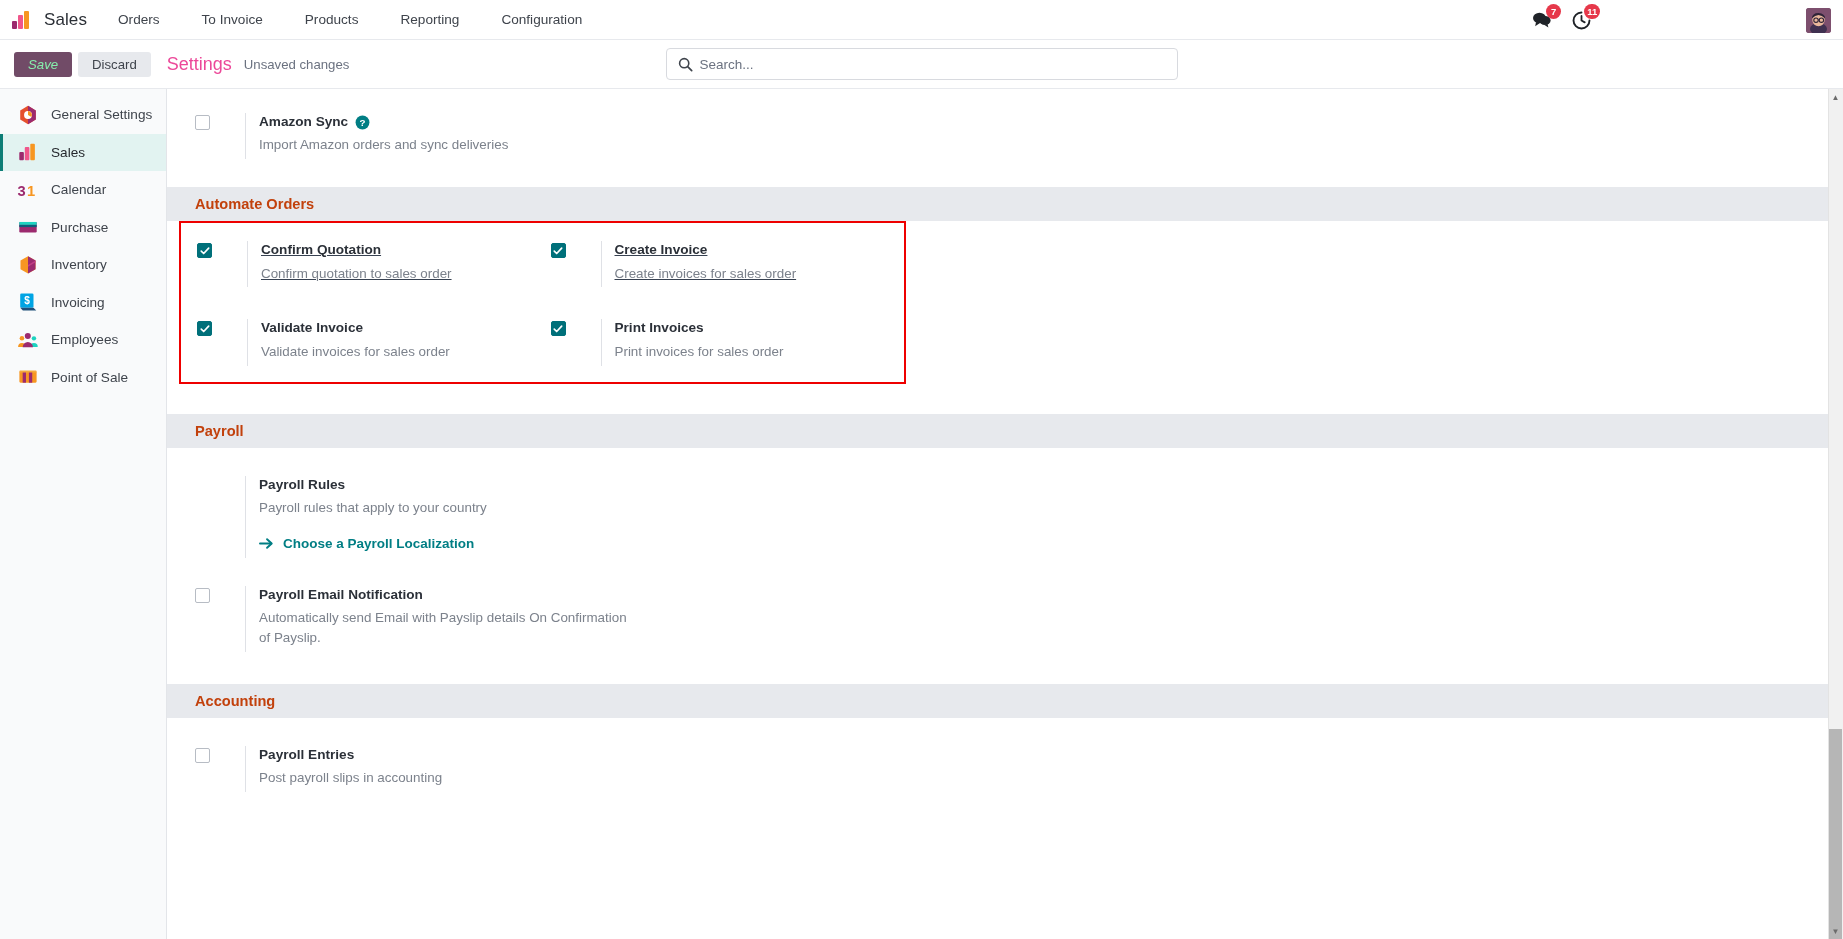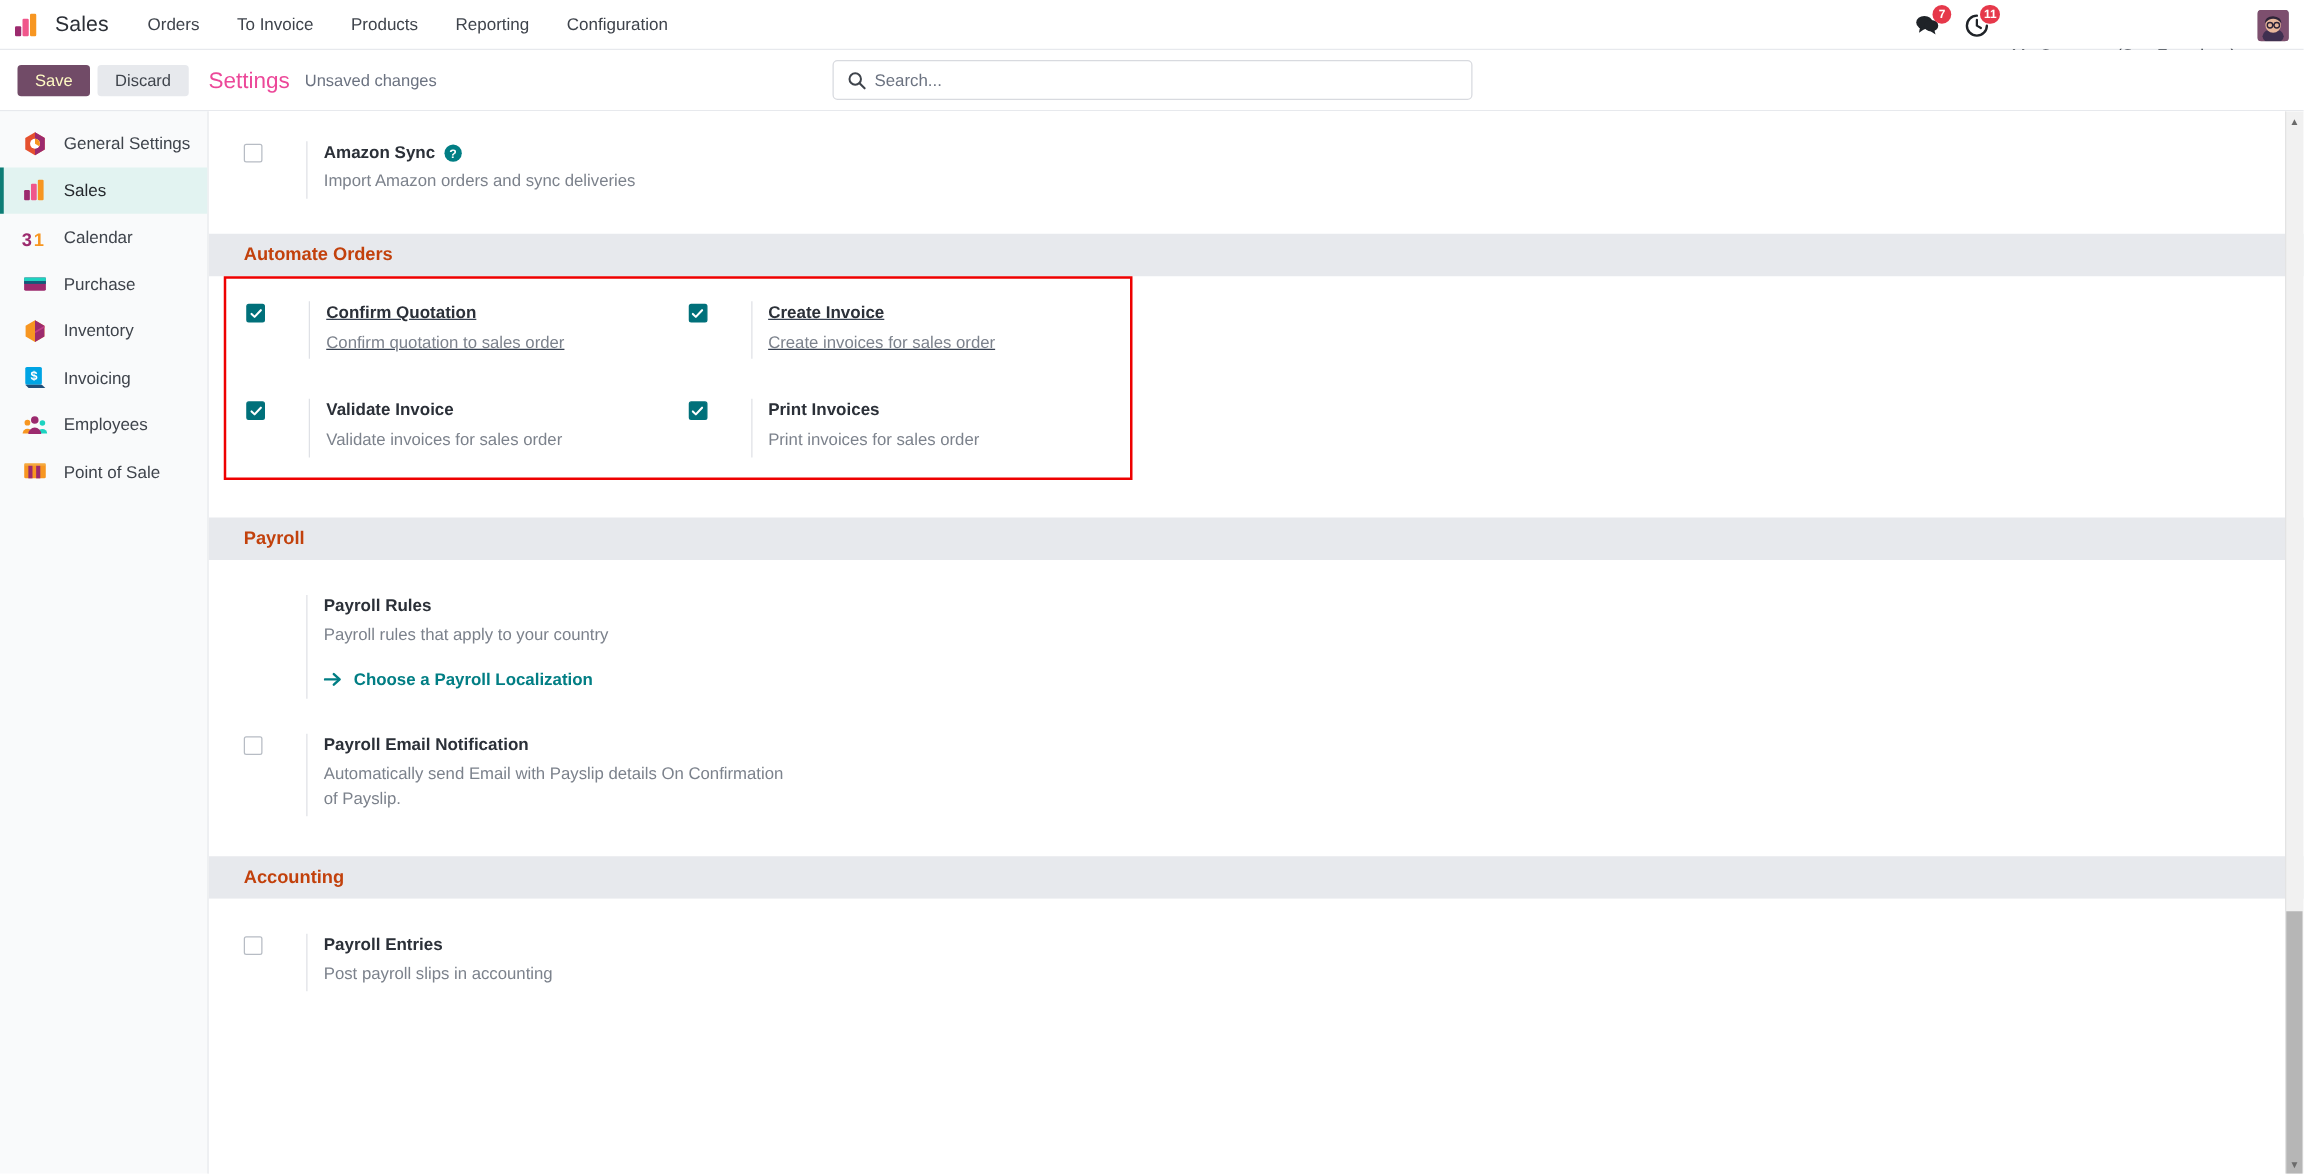--- a/index.html
+++ b/index.html
@@ -23,21 +23,21 @@
   }
   .brand {
     display: flex; align-items: center; gap: 10px;
     margin-right: 18px;
   }
   .app-icon { width: 24px; height: 24px; display: block; }
   .brand-name {
     font-size: 17px; color: #2b2f36; font-weight: 400;
     letter-spacing: .1px;
   }
-  .nav-menu { display: flex; align-items: center; gap: 4px; }
+  .nav-menu { display: flex; align-items: center; gap: 16px; }
   .nav-item {
     font-size: 13.6px; color: #3f444c; padding: 6px 13px;
     cursor: pointer; border-radius: 3px; white-space: nowrap;
   }
 
   .nav-right {
     position: absolute; right: 12px; top: 0; height: 40px;
     display: flex; align-items: center; gap: 17px;
   }
   .sys-icon {
@@ -70,21 +70,21 @@
     border-bottom: 1px solid #e7e9ed;
     display: flex; align-items: center;
     padding: 0 14px;
     position: relative;
   }
   .btn {
     font-size: 13.2px; padding: 5px 14px;
     border-radius: 3px; cursor: pointer; border: none;
     font-family: inherit;
   }
-  .btn-save { background: #714b67; color: #fef9c3; margin-right: 6px; }
+  .btn-save { background: #714b67; color: #86efac; margin-right: 6px; font-style: italic; }
   .btn-discard { background: #e7e9ed; color: #3f444c; margin-right: 16px; }
   .cp-title {
     font-size: 18px; color: #ec4899; font-weight: 400;
     margin-right: 12px;
   }
   .cp-status { font-size: 13.2px; color: #6b7280; }
 
   .search-wrap {
     position: absolute; left: 50%; transform: translateX(-50%);
     width: 512px;

